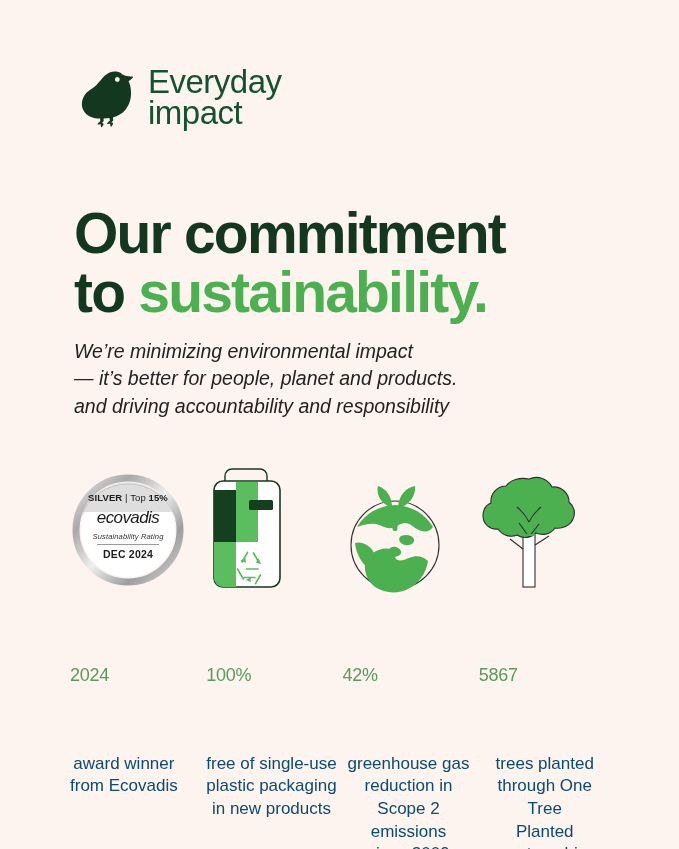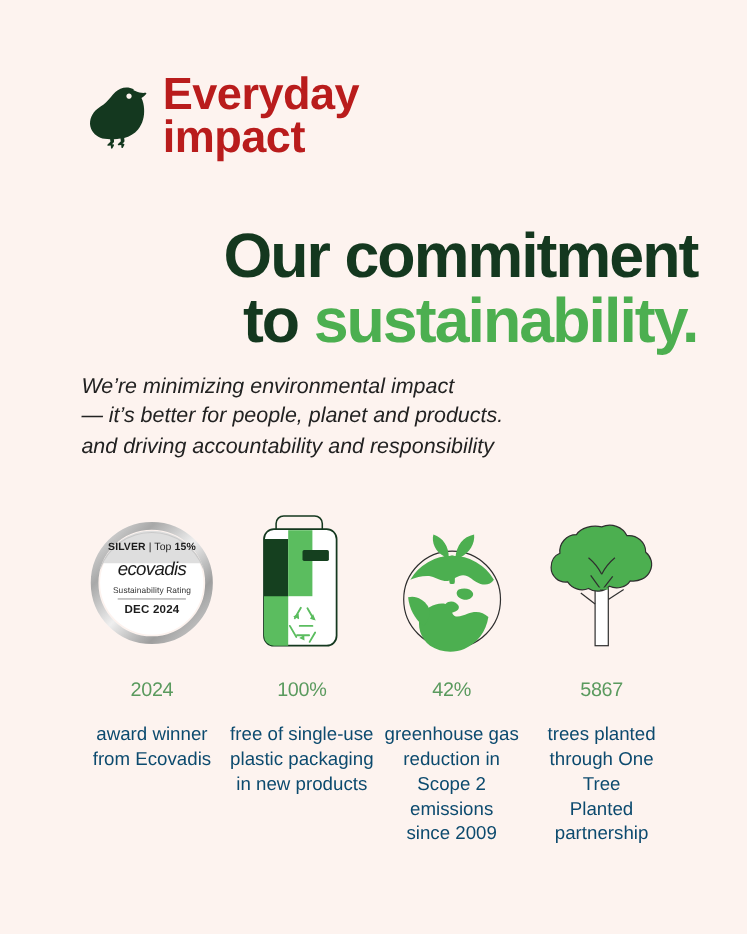--- a/index.html
+++ b/index.html
@@ -25,40 +25,39 @@
   .logo {
     position: absolute;
     left: 76px;
     top: 66px;
     display: flex;
     align-items: center;
     gap: 14px;
   }
   .logo-bird { width: 58px; height: 62px; display: block; }
   .logo-wordmark {
-    font-size: 41px;
-    font-weight: bold;
+    font-size: 33px;
+    font-weight: normal;
     line-height: 0.94;
-    color: #b91c1c;
+    color: #14532d;
     letter-spacing: -0.5px;
   }
   .logo-wordmark span { display: block; }
 
   
   .headline {
     position: absolute;
     left: 74px;
     top: 166px;
     width: 560px;
     font-size: 57px;
     font-weight: bold;
     line-height: 1.04;
     letter-spacing: -1.8px;
     color: #14381f;
-    text-align: right;
   }
   .headline .accent { color: #4caf50; }
 
   
   .body-copy {
     position: absolute;
     left: 74px;
     top: 318px;
     width: 520px;
     font-size: 19.5px;
@@ -74,21 +73,22 @@
     left: 70px;
     top: 460px;
     width: 545px;
     display: flex;
     align-items: flex-start;
   }
   .stat {
     flex: 1 1 0;
     display: flex;
     flex-direction: column;
-    align-items: center;
+    align-items: flex-start;
+    gap: 48px;
   }
   .stat-icon {
     height: 140px;
     display: flex;
     align-items: center;
     justify-content: center;
   }
   .stat-value {
     margin-top: 18px;
     font-size: 18px;
@@ -129,20 +129,21 @@
     color: #1c1c1c;
     letter-spacing: -0.6px;
     position: relative;
     font-style: italic;
   }
   .badge-rating {
     margin-top: 4px;
     font-size: 7.6px;
     color: #333333;
     letter-spacing: 0.1px;
+    font-style: italic;
   }
   .badge-rule {
     width: 62px;
     height: 1px;
     background: #9a9a9a;
     margin-top: 3px;
   }
   .badge-date {
     margin-top: 3px;
     font-size: 10.5px;

